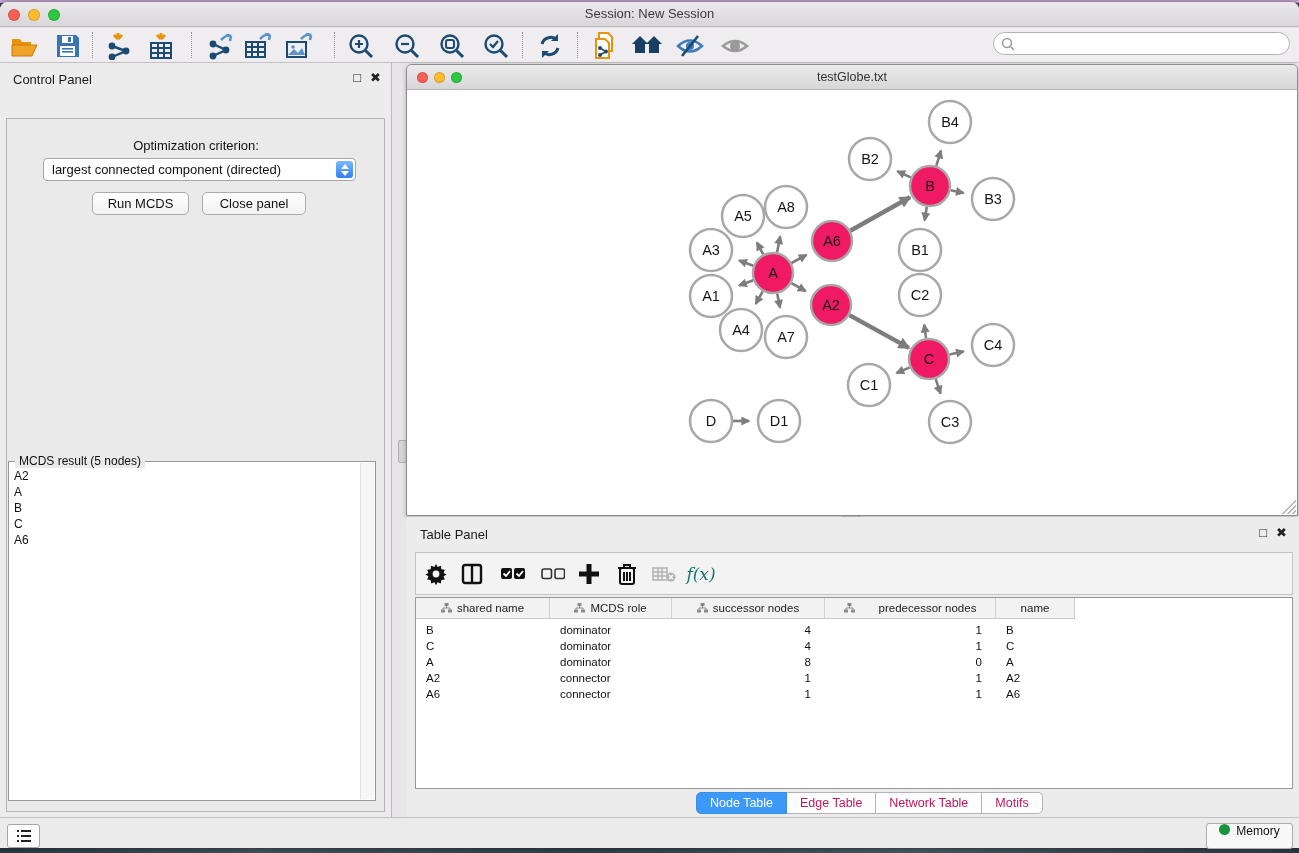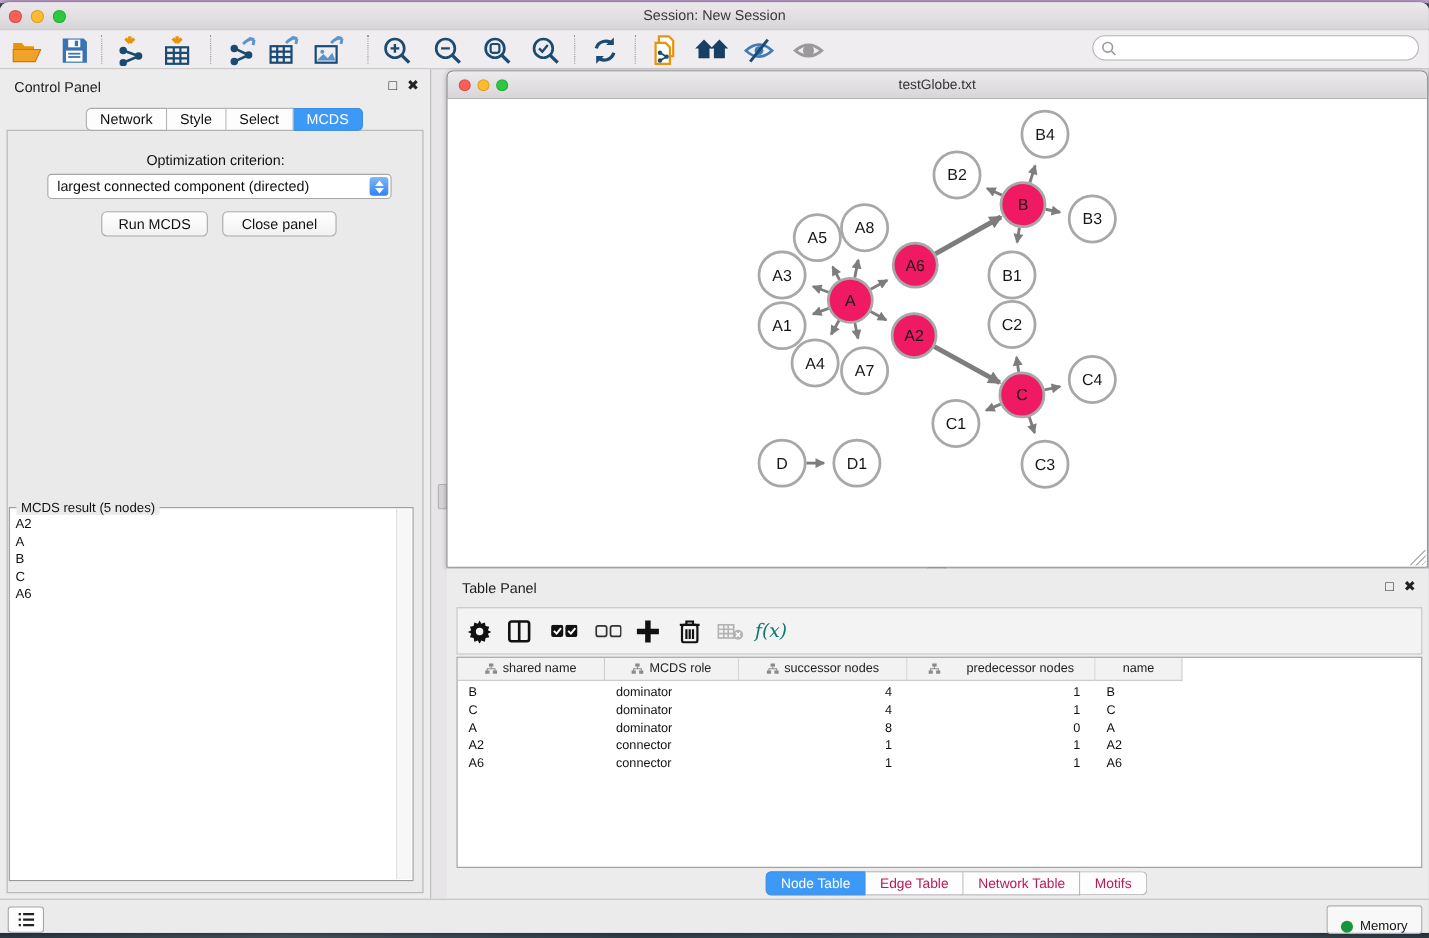--- a/index.html
+++ b/index.html
@@ -107,21 +107,21 @@
     font-size:12.5px; display:flex; align-items:center; justify-content:center; padding:0 13px; }
   .tp-tab:first-child { border-left:1px solid #b5b2b5; border-radius:5px 0 0 5px; }
   .tp-tab:last-child { border-radius:0 5px 5px 0; }
   .tp-tab.sel { background:#3d99f7; color:#fff; border-color:#3d8de0; }
 
   
   #status-bar { left:0; top:815px; width:1299px; height:31px; background:#ebebeb; border-top:1px solid #c2bfc2; }
   #log-btn { position:absolute; left:7px; top:6px; width:33px; height:24px; background:#fdfdfd; border:1px solid #a8a5a8; border-radius:3px;
     display:flex; align-items:center; justify-content:center; }
   #memory-btn { position:absolute; right:6px; top:5px; width:87px; height:26px; background:#f8f8f8; border:1px solid #b0adb0;
-    border-radius:3px; display:flex; align-items:flex-end; justify-content:center; gap:6px; }
+    border-radius:3px; display:flex; align-items:flex-start; justify-content:center; gap:6px; }
   #memory-dot { width:11px; height:11px; border-radius:50%; background:#16953c; }
   #memory-label { font-size:12px; color:#111; }
 
   svg text { font-family:"Liberation Sans","DejaVu Sans",sans-serif; }
 </style>
 </head>
 <body>
 
 <div class="abs" id="wall-top"></div>
 <div class="abs" id="wall-bottom"></div>
@@ -279,26 +279,20 @@
 
   <div class="abs" id="control-panel">
     <div id="cp-header">
       <div id="cp-title">Control Panel</div>
       <div class="panel-winbtns">
         <span>□</span>
         <span style="font-weight:bold">✖</span>
       </div>
     </div>
     <div id="cp-content"></div>
-    <div id="cp-tabs">
-        <div class="cp-tab">Network</div>
-        <div class="cp-tab">Style</div>
-        <div class="cp-tab">Select</div>
-        <div class="cp-tab sel">MCDS</div>
-      </div>
     <div id="opt-select">
       <span>largest connected component (directed)</span>
       <div id="opt-stepper">
           <div class="tri-up"></div>
           <div class="tri-down"></div>
         </div>
     </div>
     <div id="opt-label">Optimization criterion:</div>
     <div class="cp-btn" id="btn-run">Run MCDS</div>
     <div class="cp-btn" id="btn-close">Close panel</div>

